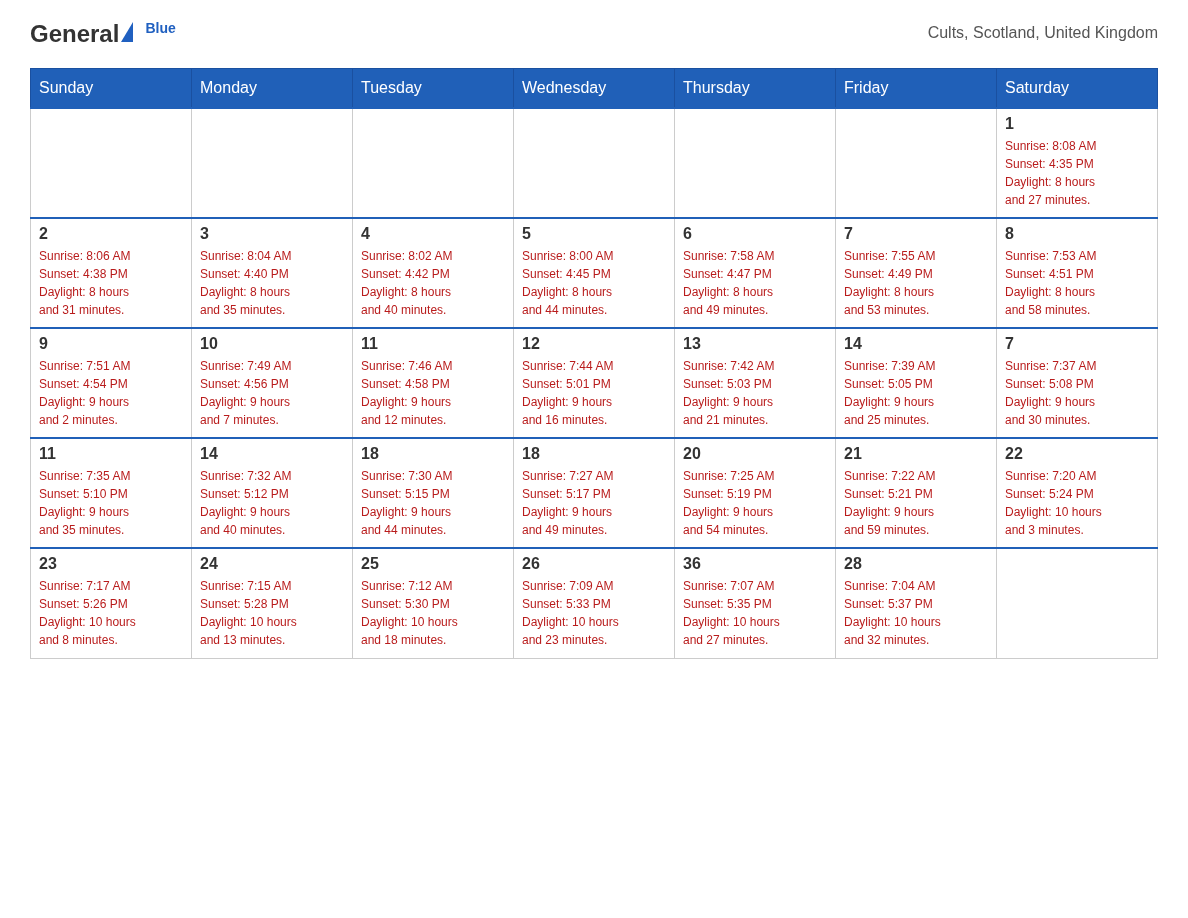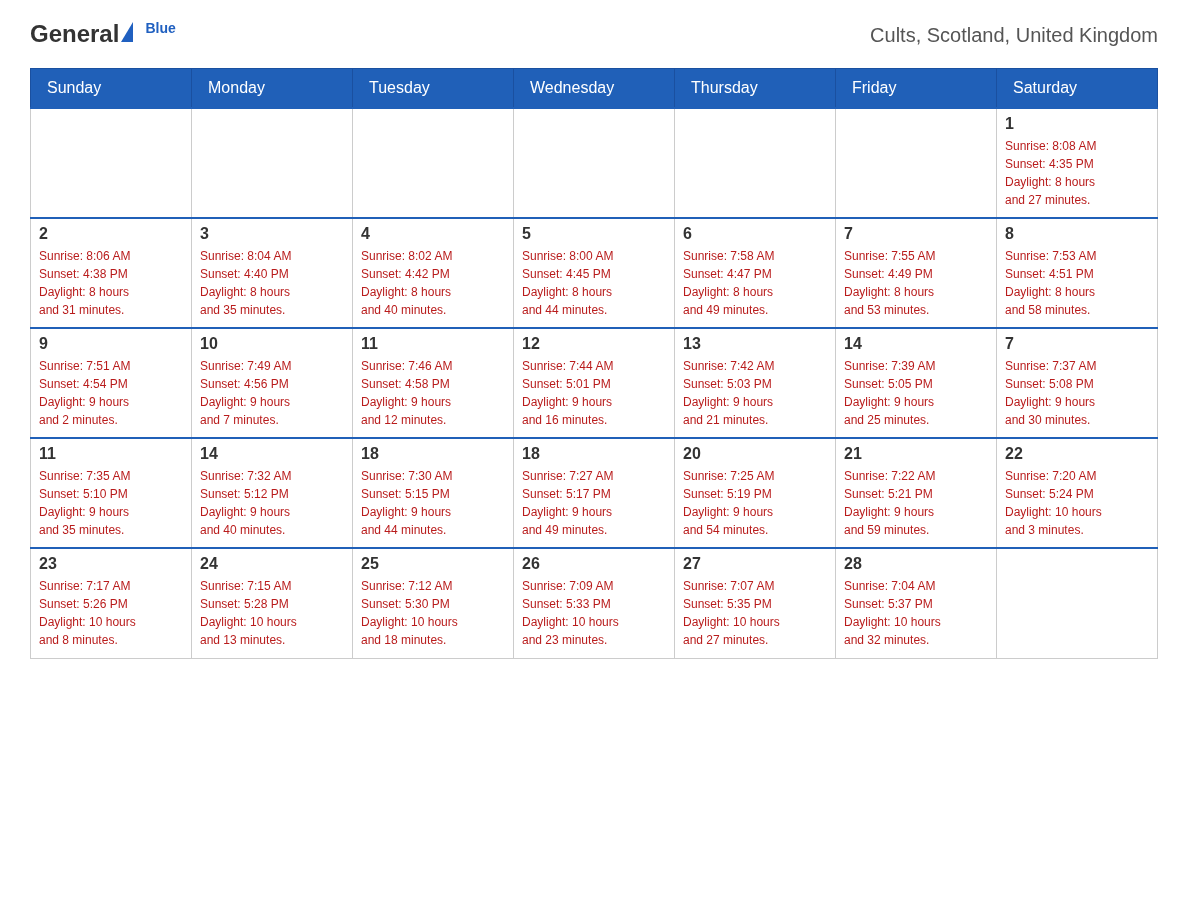--- a/index.html
+++ b/index.html
@@ -18,33 +18,33 @@
     .title-section {
       text-align: right;
     }
     .month-title {
       font-size: 44px;
       font-weight: bold;
       color: #222;
       line-height: 1.1;
     }
     .location-title {
-      font-size: 20px;
+      font-size: 16px;
       color: #555;
       margin-top: 4px;
     }
     .calendar {
       width: 100%;
       border-collapse: collapse;
       border: 1px solid #ccc;
     }
     .calendar th {
       background-color: #2060b8;
       color: #fff;
-      padding: 10px 16px;
+      padding: 10px 8px;
       text-align: left;
       font-size: 16px;
       font-weight: normal;
       border: 1px solid #1a50a0;
     }
     .calendar td {
       vertical-align: top;
       padding: 6px 8px;
       border: 1px solid #ccc;
       width: 14.28%;
@@ -241,21 +241,21 @@
         </td>
         <td>
           <span class="day-number">25</span>
           <div class="day-info">Sunrise: 7:12 AM<br>Sunset: 5:30 PM<br>Daylight: 10 hours<br>and 18 minutes.</div>
         </td>
         <td>
           <span class="day-number">26</span>
           <div class="day-info">Sunrise: 7:09 AM<br>Sunset: 5:33 PM<br>Daylight: 10 hours<br>and 23 minutes.</div>
         </td>
         <td>
-          <span class="day-number">27</span>
+          <span class="day-number">36</span>
           <div class="day-info">Sunrise: 7:07 AM<br>Sunset: 5:35 PM<br>Daylight: 10 hours<br>and 27 minutes.</div>
         </td>
         <td>
           <span class="day-number">28</span>
           <div class="day-info">Sunrise: 7:04 AM<br>Sunset: 5:37 PM<br>Daylight: 10 hours<br>and 32 minutes.</div>
         </td>
         <td class="empty-cell"></td>
       </tr>
     </tbody>
 </table>

